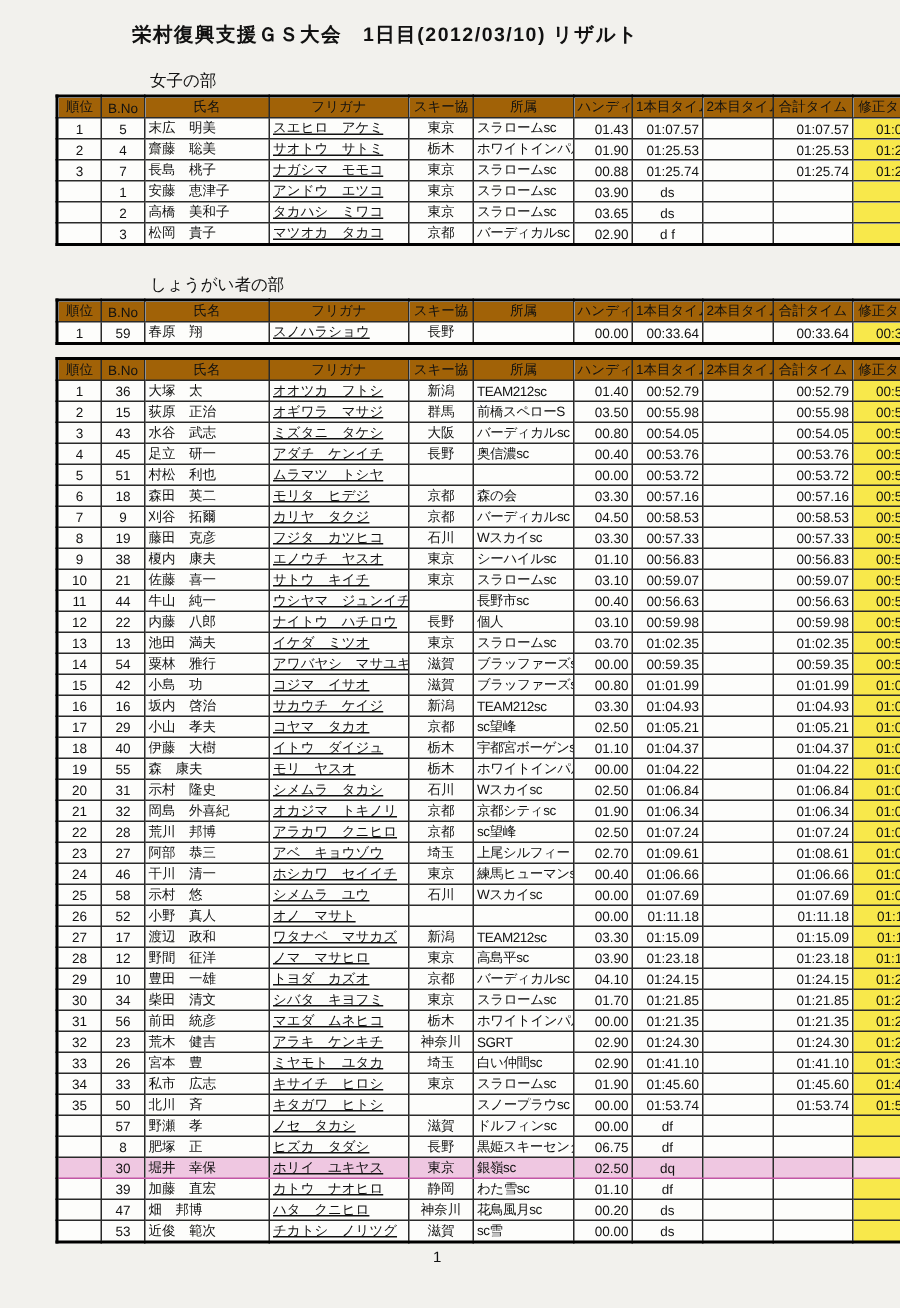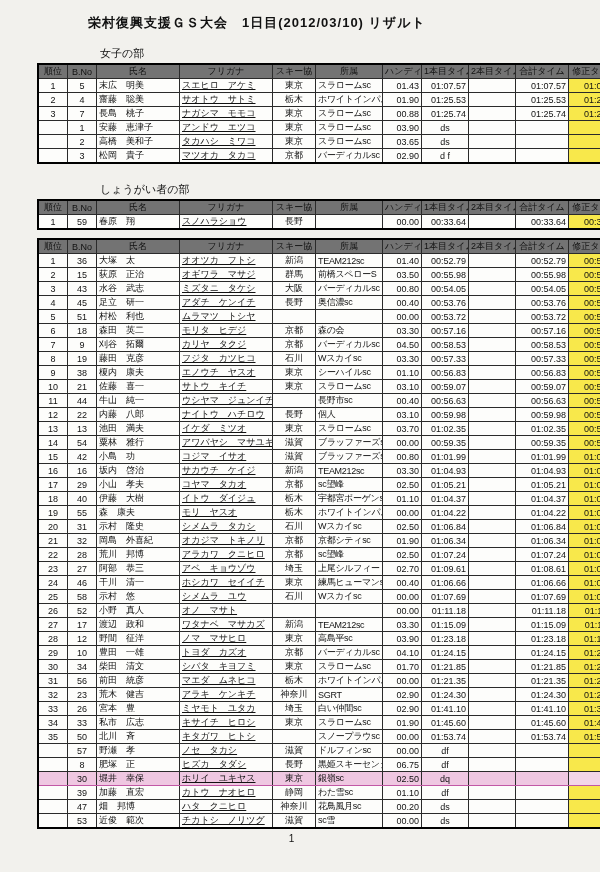--- a/index.html
+++ b/index.html
@@ -28,21 +28,21 @@
     border:2px solid #000;
   }
   table.results th, table.results td{
     border:1px solid #2a2a2a;
     font-size:9px;
     height:13px;
     padding:0 2px;
     overflow:hidden;white-space:nowrap;
     font-weight:normal;
   }
-  table.results th{text-align:center;background:#737373;}
+  table.results th{text-align:center;background:#a16207;}
   
   .c0{width:24px}.c1{width:24px}.c2{width:78px}.c3{width:88px}
   .c4{width:38px}.c5{width:62px}.c6{width:34px}.c7{width:42px}
   .c8{width:42px}.c9{width:48px}.c10{width:48px}
   
   td.c0,td.c1,td.c4{text-align:center;}
   td.c2,td.c3,td.c5{text-align:left;}
   td.c6,td.c7,td.c8,td.c9,td.c10{text-align:right;}
   td.c7.status{text-align:center;}
   td.c5{font-size:7.5px;letter-spacing:-0.3px;margin-left:20px;}

